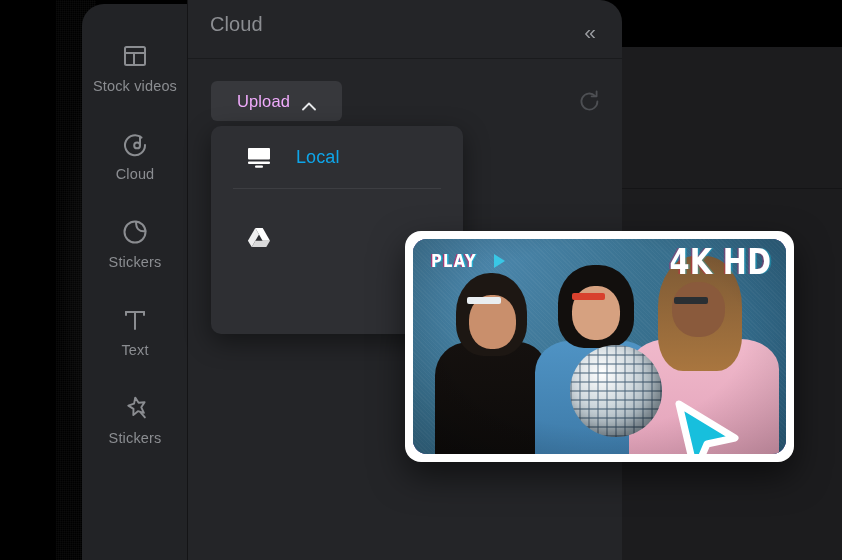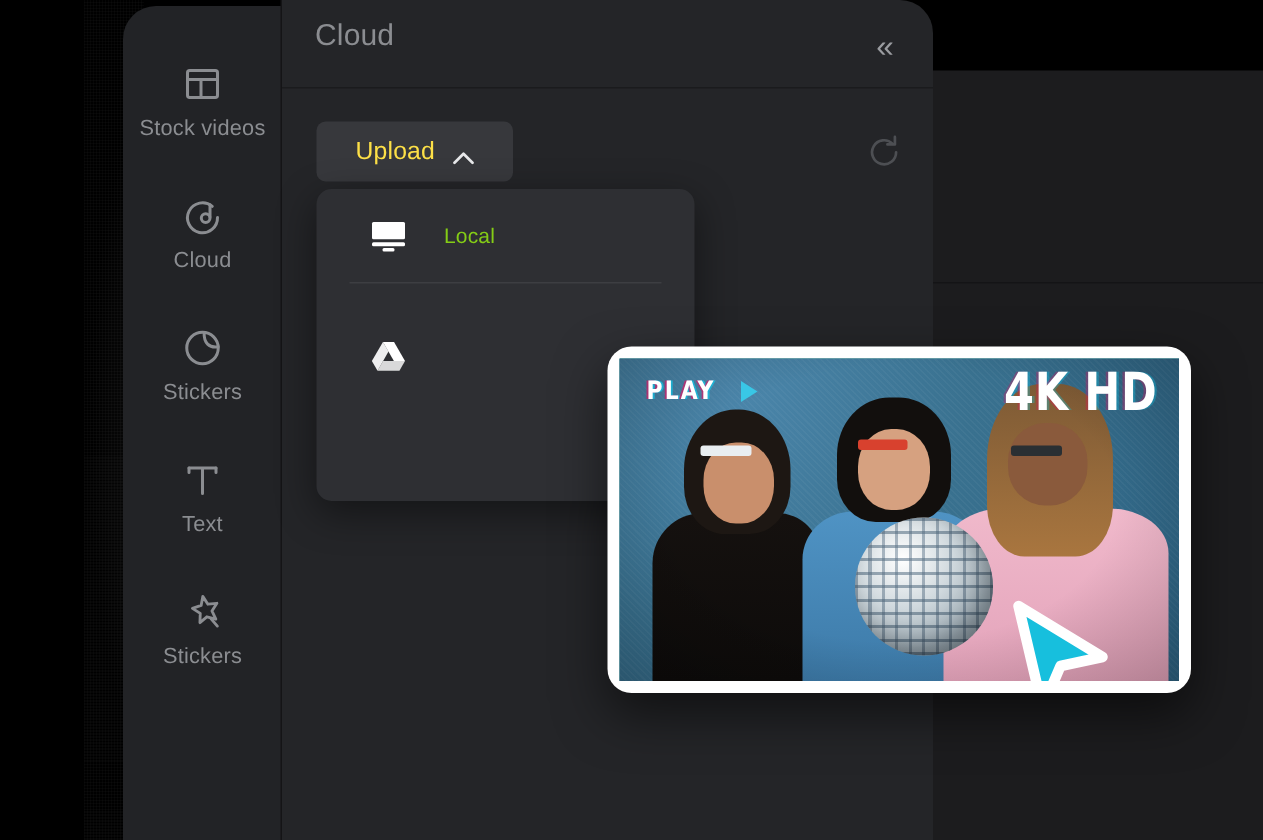--- a/index.html
+++ b/index.html
@@ -99,53 +99,53 @@
     background:#1a1b1d;
   }
 
   
   .upload-btn {
     position:absolute; left:211px; top:81px; width:131px; height:40px;
     background:#37383c; border-radius:6px;
     display:flex; align-items:center; justify-content:center; gap:12px;
     cursor:pointer;
   }
-  .upload-label { font-size:16.5px; color:#fde047; letter-spacing:0.1px; }
+  .upload-label { font-size:16.5px; color:#f0abfc; letter-spacing:0.1px; }
   .chev-up { width:14px; height:9px; color:#e7e8ea; display:block; }
 
   .refresh-btn {
     position:absolute; left:576px; top:88px; width:27px; height:27px;
     color:#4d4f53; cursor:pointer;
   }
 
   
   .menu {
     position:absolute; left:211px; top:126px; width:252px; height:208px;
     background:#2e2f33; border-radius:10px;
     box-shadow:0 8px 26px rgba(0,0,0,0.45);
     overflow:hidden;
   }
   .menu-item {
     height:62px; display:flex; align-items:center; padding:0 0 0 35px; gap:24px;
     cursor:pointer;
   }
   .menu-item .mi-icon { width:26px; height:26px; display:block; color:#ffffff; flex:0 0 26px; }
-  .menu-item .mi-label { font-size:14px; color:#84cc16; white-space:nowrap; letter-spacing:0.1px; }
+  .menu-item .mi-label { font-size:18px; color:#0ea5e9; white-space:nowrap; letter-spacing:0.1px; }
   .menu-divider { height:1px; background:#3d3e42; margin:0 22px; }
   .menu-spacer { height:18px; }
 
   
   .video-card {
     position:absolute; left:405px; top:231px; width:389px; height:231px;
     background:#ffffff; border-radius:16px; padding:8px;
     box-shadow:0 14px 34px rgba(0,0,0,0.55);
   }
   .video-inner {
-    position:relative; width:100%; height:100%; border-radius:0; overflow:hidden;
-    background:#0f766e;
+    position:relative; width:100%; height:100%; border-radius:14px; overflow:hidden;
+    background:#a21caf;
   }
   
   .ph-bg {
     position:absolute; inset:0;
     background:
       radial-gradient(circle at 20% 10%, #4b86ab 0%, #39718f 45%, #2d6383 100%),
       #30678a;
   }
   .ph-bg::after{
     content:"";position:absolute;inset:0;

